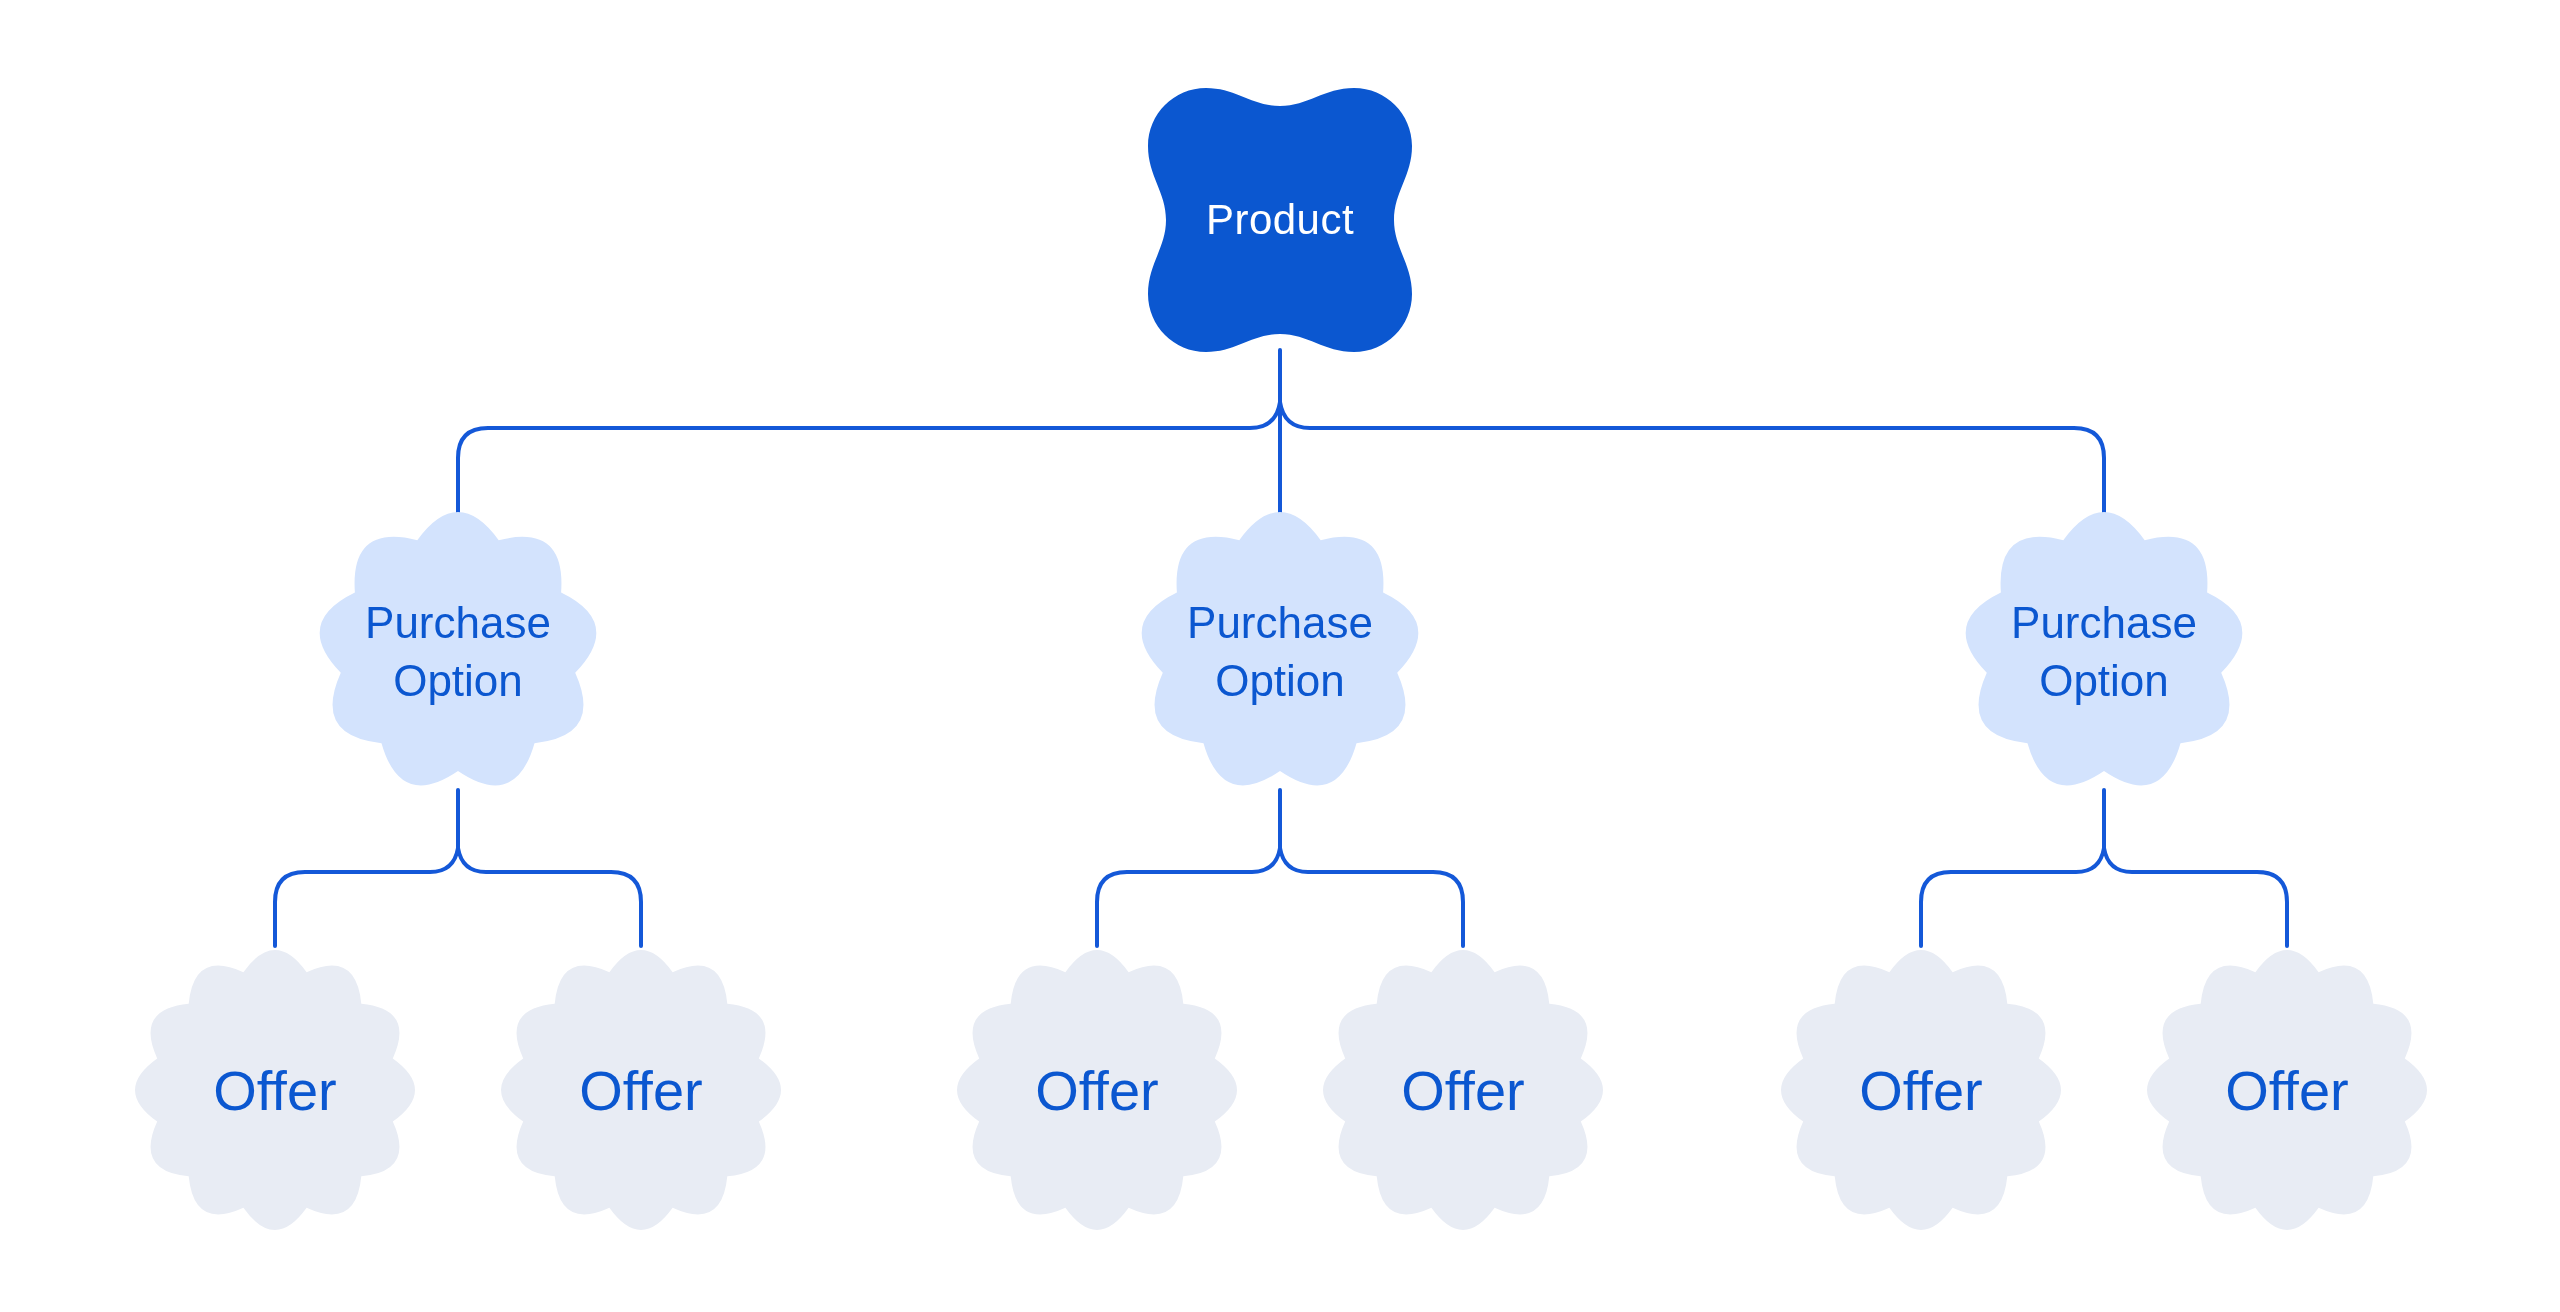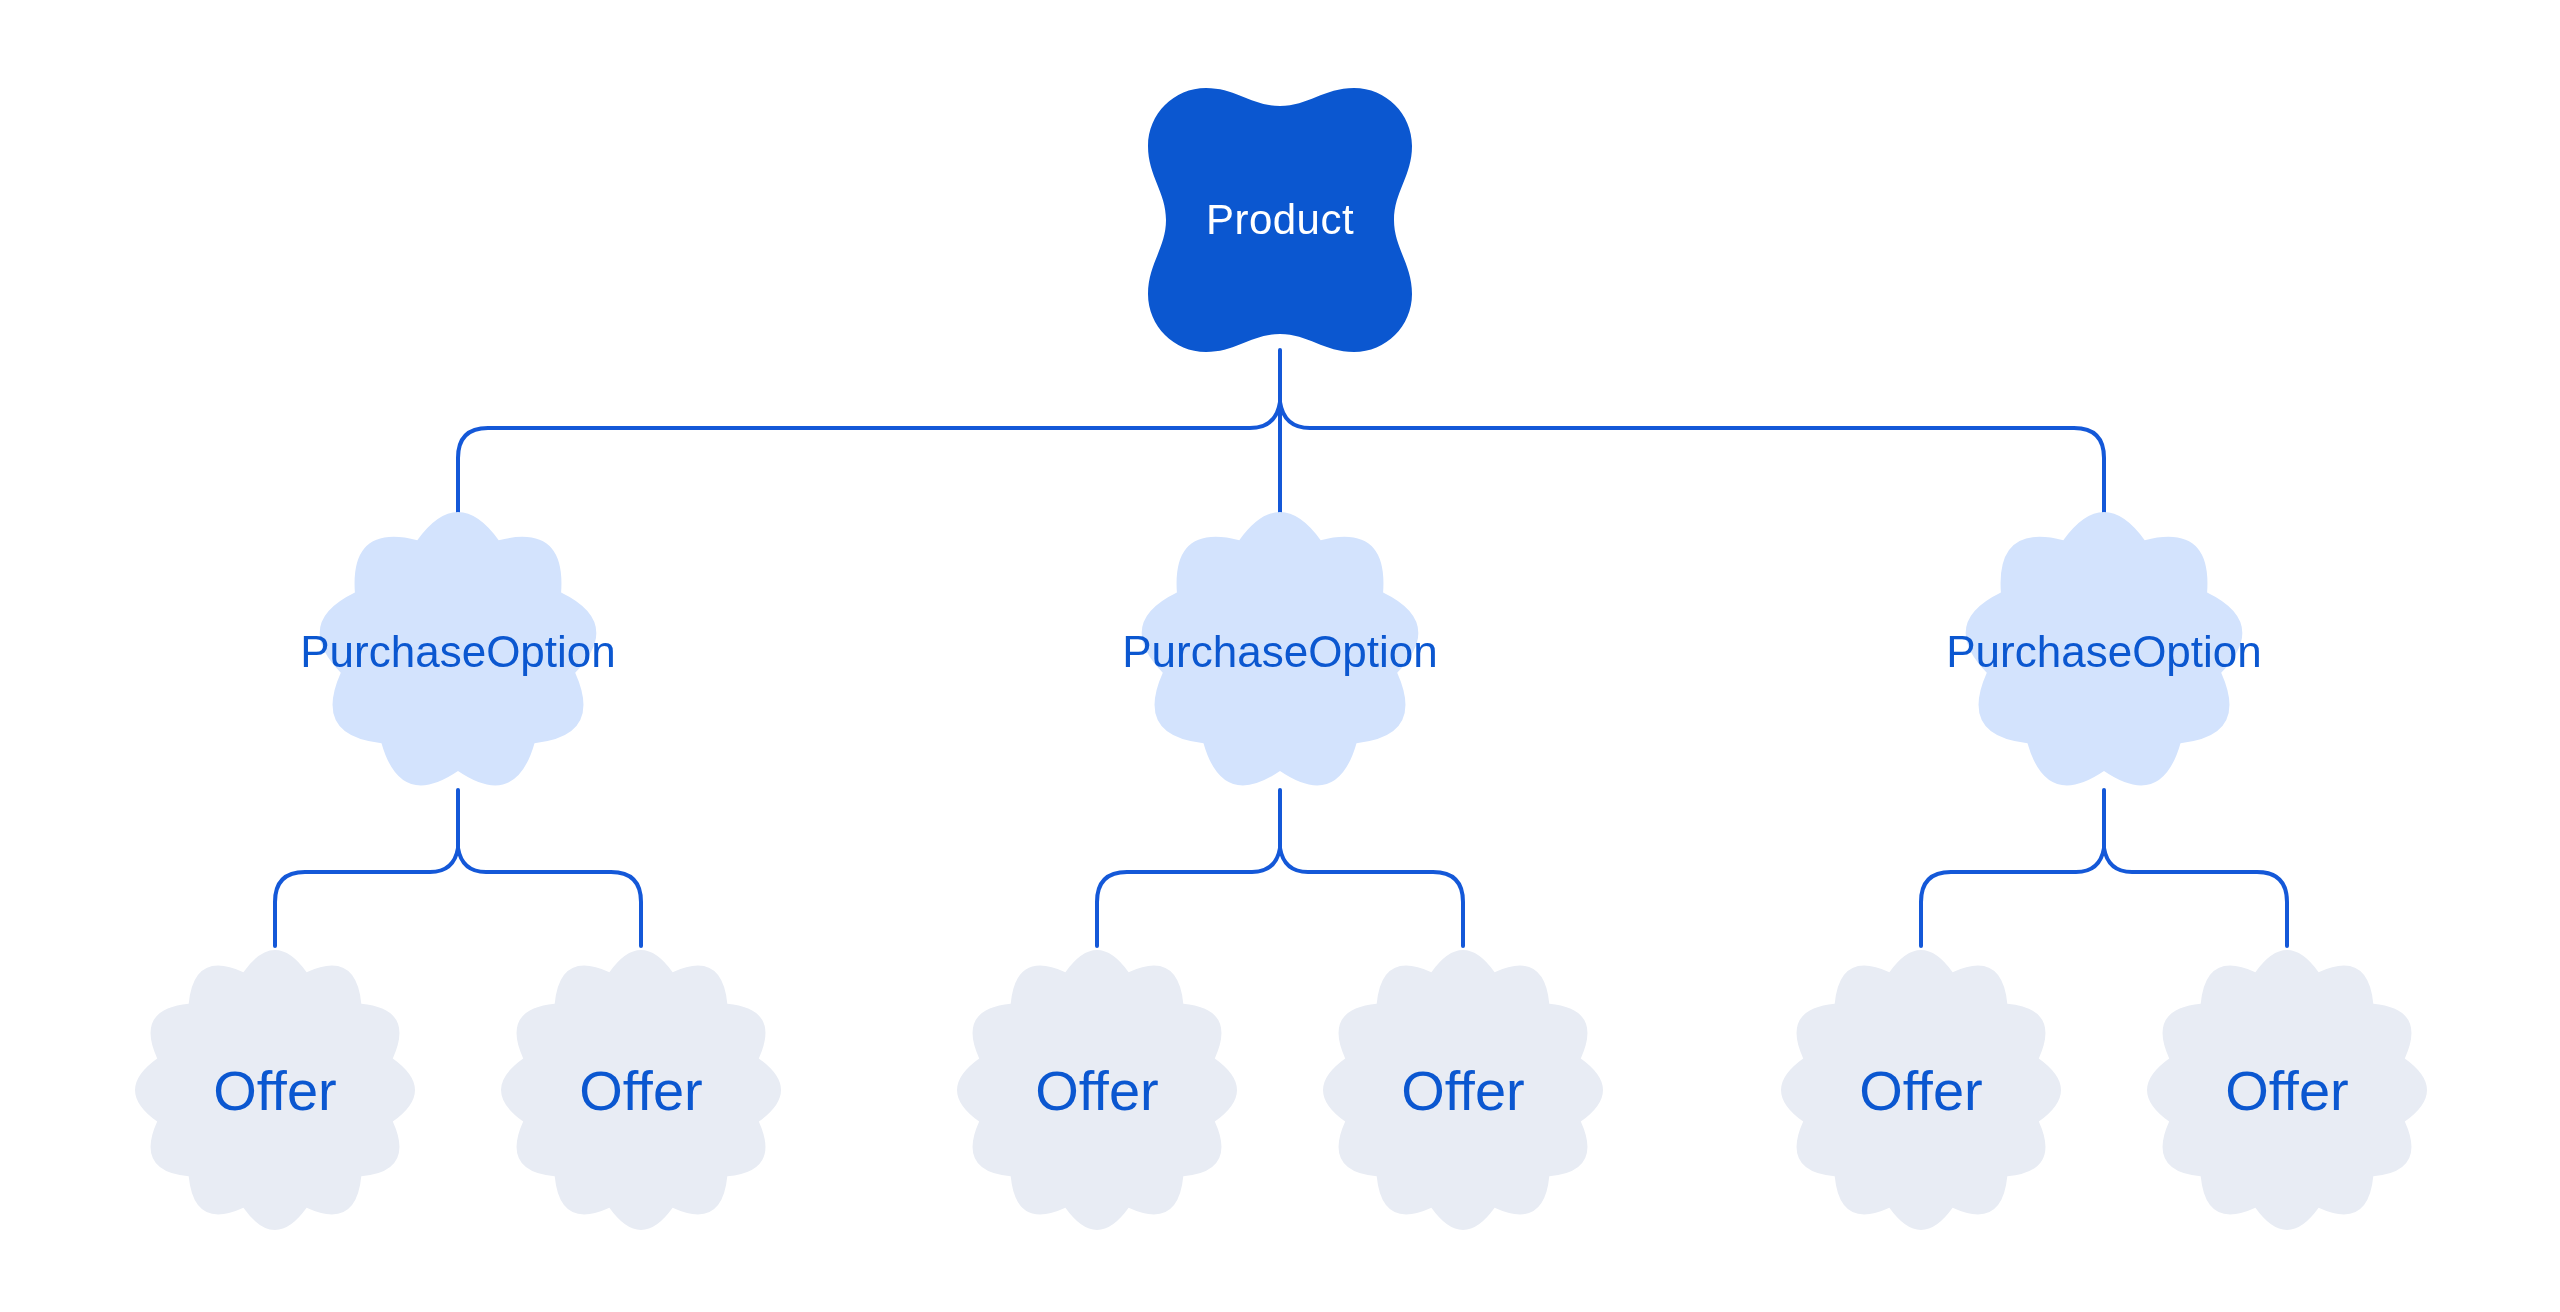--- a/index.html
+++ b/index.html
@@ -25,21 +25,21 @@
     text-align: center;
     pointer-events: none;
   }
   .product-label {
     color: #ffffff;
     font-size: 42px;
     font-weight: 500;
     letter-spacing: 0.5px;
   }
   .po-label {
-    flex-direction: row;
+    flex-direction: column;
     color: #0b57d0;
     font-size: 44px;
     font-weight: 500;
     line-height: 58px;
   }
   .offer-label {
     color: #0b57d0;
     font-size: 56px;
     font-weight: 500;
   }

